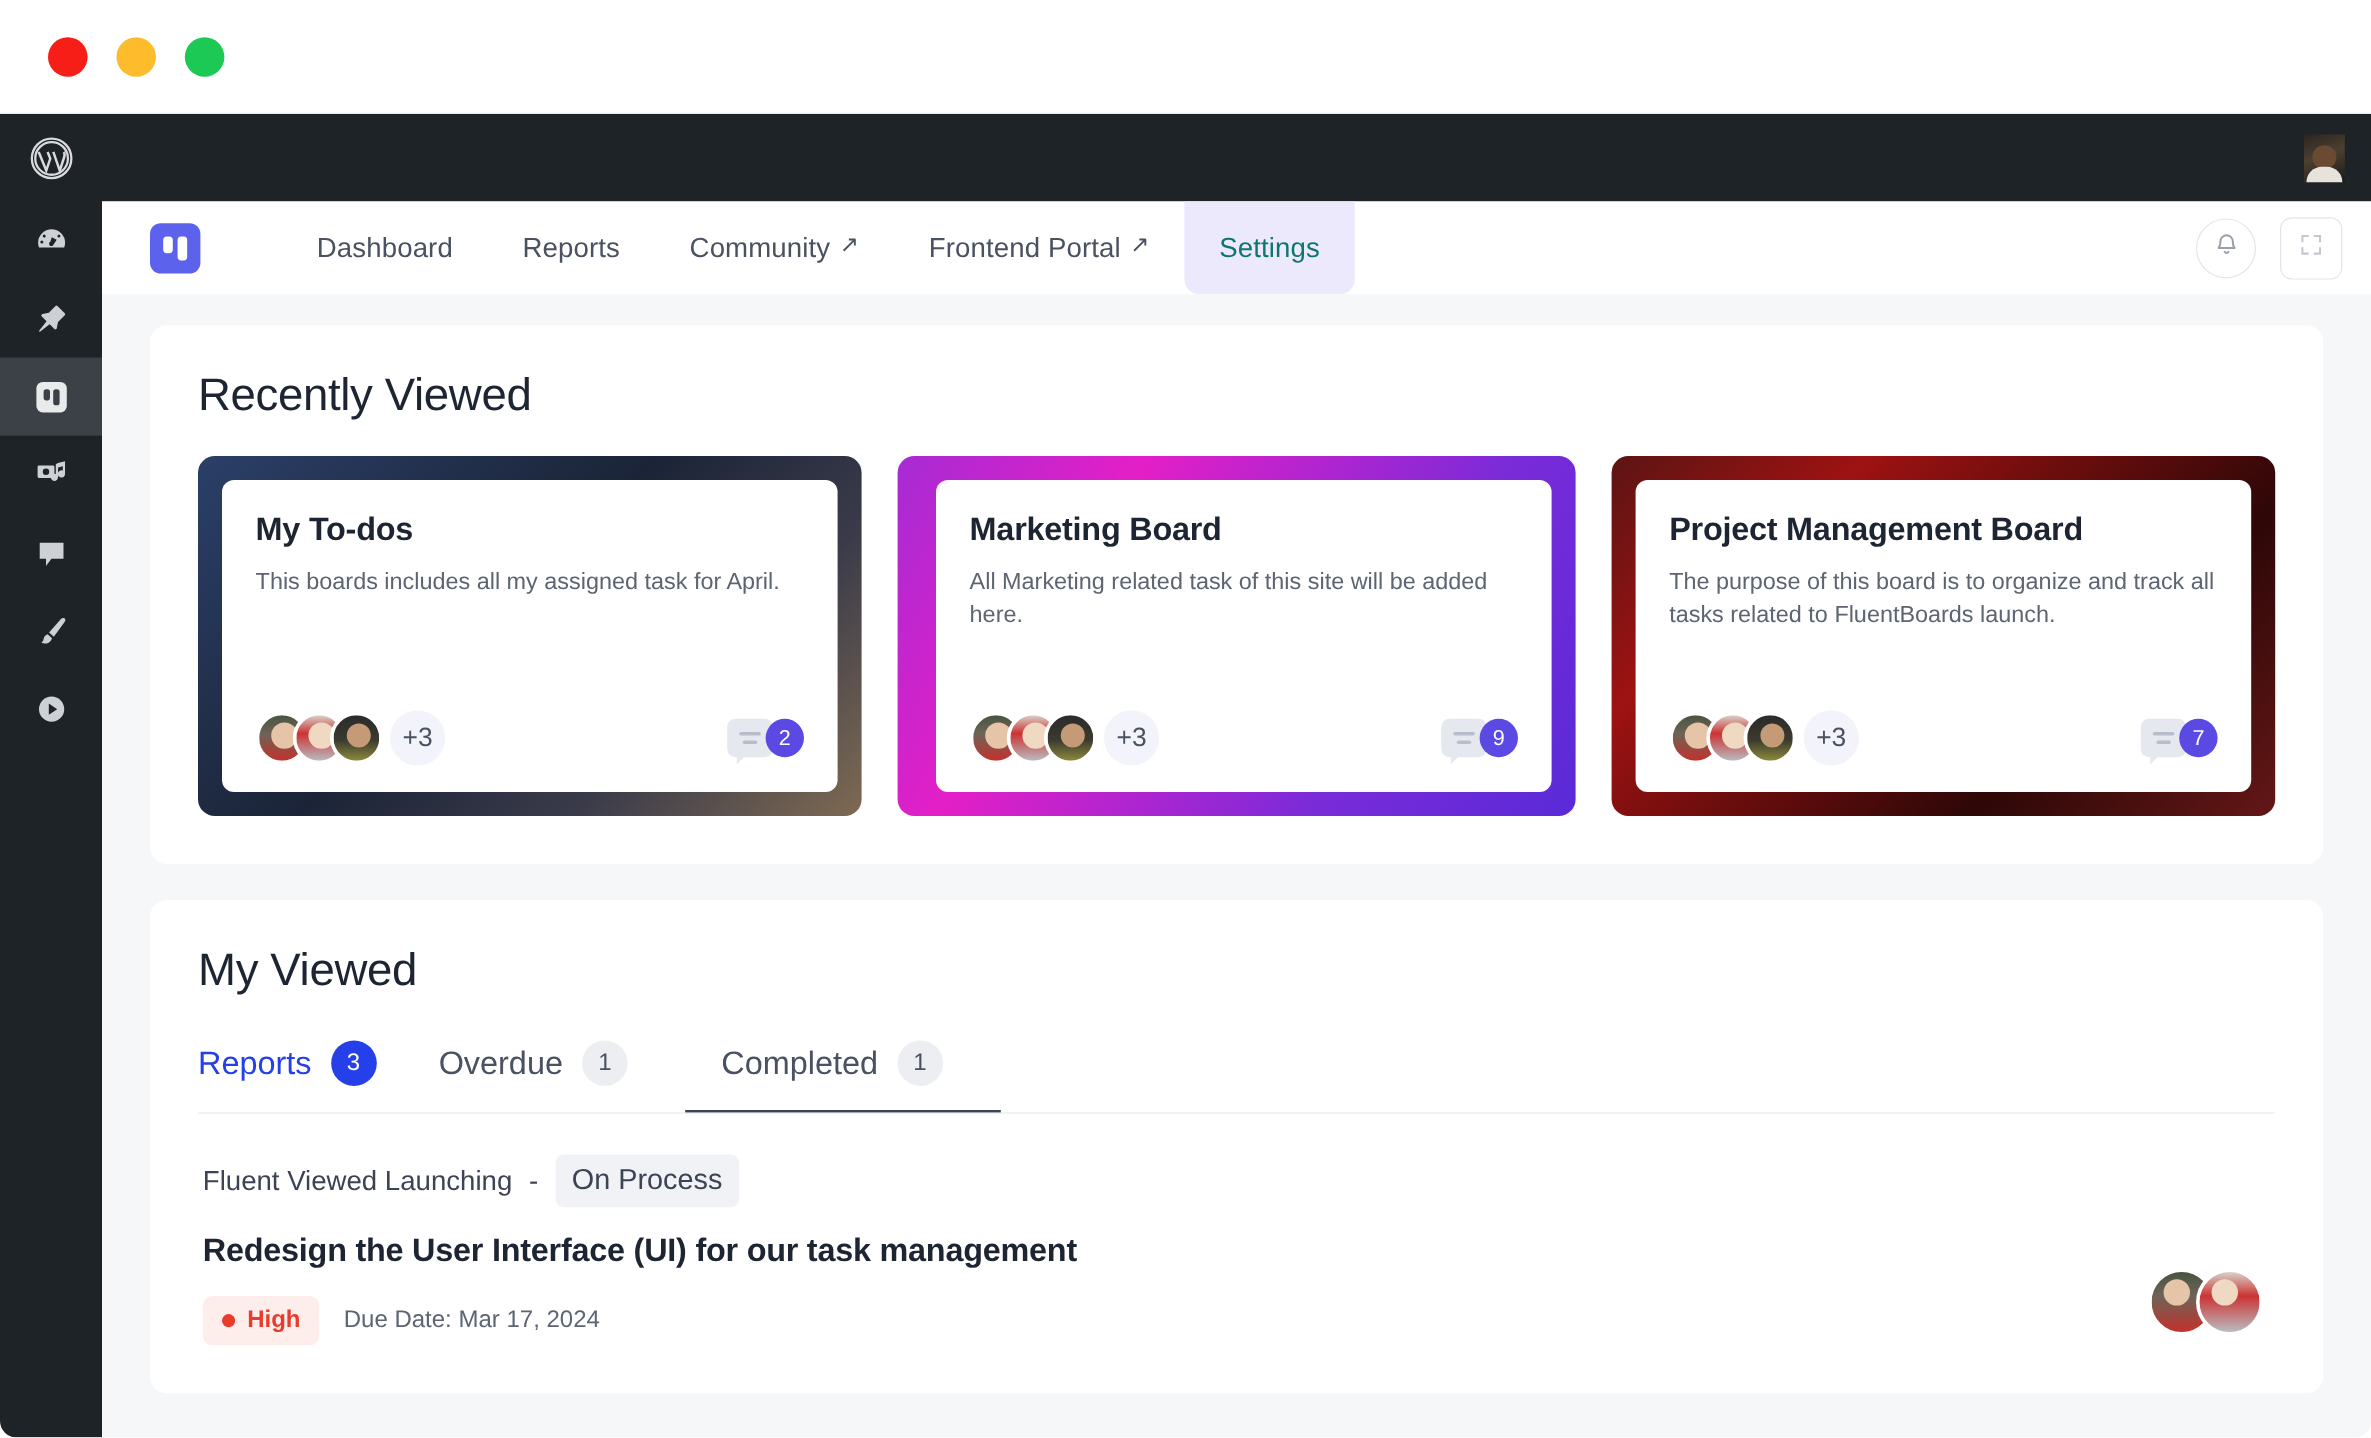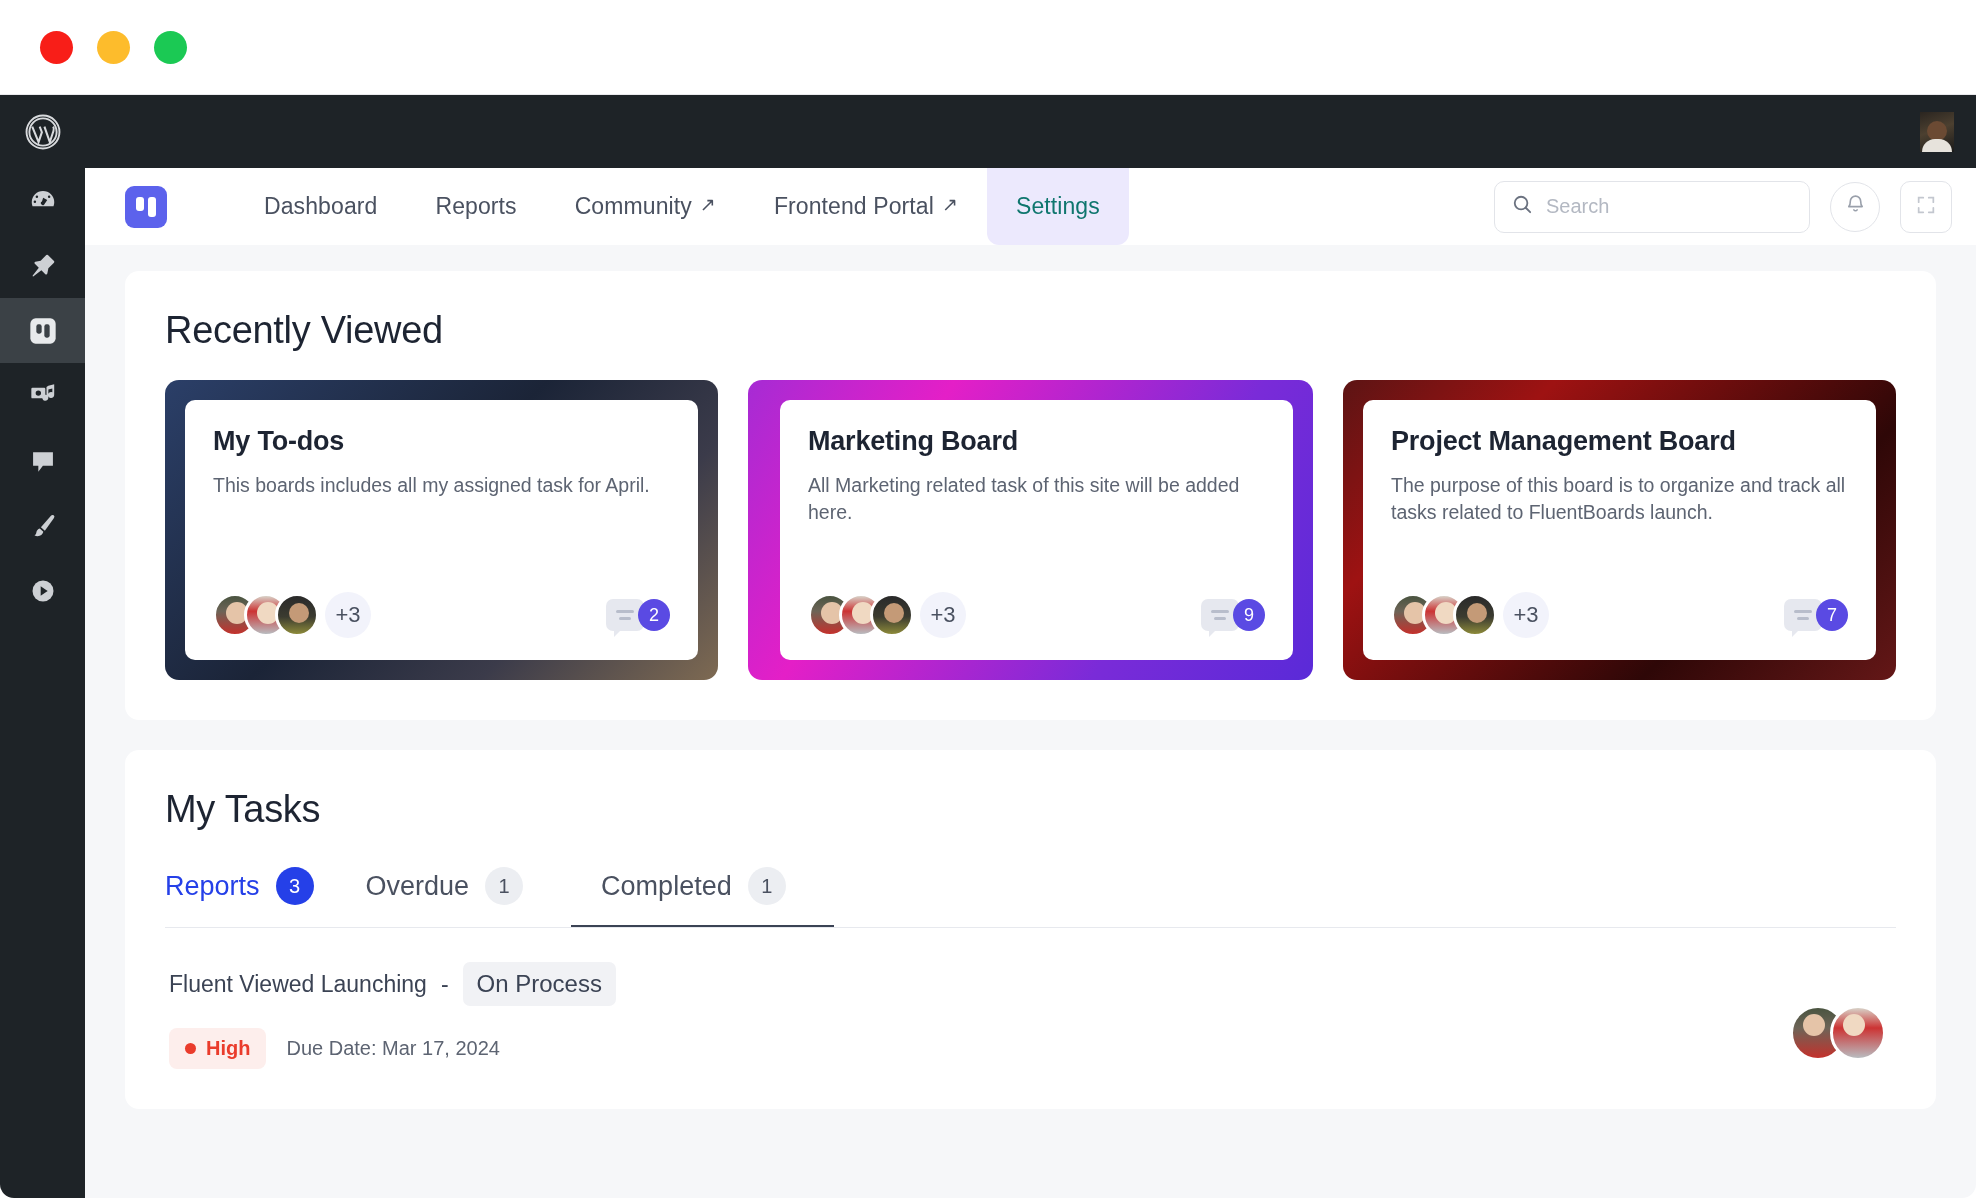--- a/index.html
+++ b/index.html
@@ -412,29 +412,20 @@
             <div class="navlink">
               <span>Frontend Portal</span>
               <span class="ext-arrow">↗</span>
             </div>
             <div class="navlink active">
               <span>Settings</span>
             </div>
           </div>
 
           <div class="nav-right">
-            <div class="searchbox">
-              <span>
-                <svg width="23" height="23" viewBox="0 0 24 24" fill="none" stroke="#6b7280" stroke-width="1.9">
-                  <circle cx="10.5" cy="10.5" r="6.6"></circle>
-                  <path d="M15.4 15.4 20 20" stroke-linecap="round"></path>
-                </svg>
-              </span>
-              <input type="text" placeholder="Search" style="">
-            </div>
             <div class="icon-circle">
               <span>
                 <svg width="23" height="23" viewBox="0 0 24 24" fill="none" stroke="#9aa0ab" stroke-width="1.7">
                   <path d="M12 3.2a5.4 5.4 0 0 0-5.4 5.4c0 4-1.6 5.6-1.6 5.6h14s-1.6-1.6-1.6-5.6A5.4 5.4 0 0 0 12 3.2z" stroke-linejoin="round"></path>
                   <path d="M10.3 17.6a2 2 0 0 0 3.4 0" stroke-linecap="round"></path>
                 </svg>
               </span>
             </div>
             <div class="icon-square">
               <span>
@@ -516,21 +507,21 @@
                       <span class="count-badge">7</span>
                     </div>
                   </div>
                 </div>
               </div>
 
             </div>
           </div>
 
           <div class="panel">
-            <div class="panel-title">My Tasks</div>
+            <div class="panel-title">My Viewed</div>
 
             <div class="tabs">
               <div class="tab active">
                 <span>Reports</span>
                 <span class="tab-badge">3</span>
               </div>
               <div class="tab">
                 <span>Overdue</span>
                 <span class="tab-badge">1</span>
               </div>
@@ -540,20 +531,21 @@
               </div>
             </div>
             <div class="tabs-rule"></div>
 
             <div class="task-row">
               <div class="task-meta">
                 <span class="task-board">Fluent Viewed Launching</span>
                 <span class="task-dash">-</span>
                 <span class="task-stage">On Process</span>
               </div>
+              <div class="task-title">Redesign the User Interface (UI) for our task management</div>
               <div class="task-bottom">
                 <span class="prio">
                   <span class="prio-dot"></span>
                   <span>High</span>
                 </span>
                 <span class="due">Due Date: Mar 17, 2024</span>
               </div>
               <div class="task-assignees">
                 <span class="av av1"></span>
                 <span class="av av2"></span>

